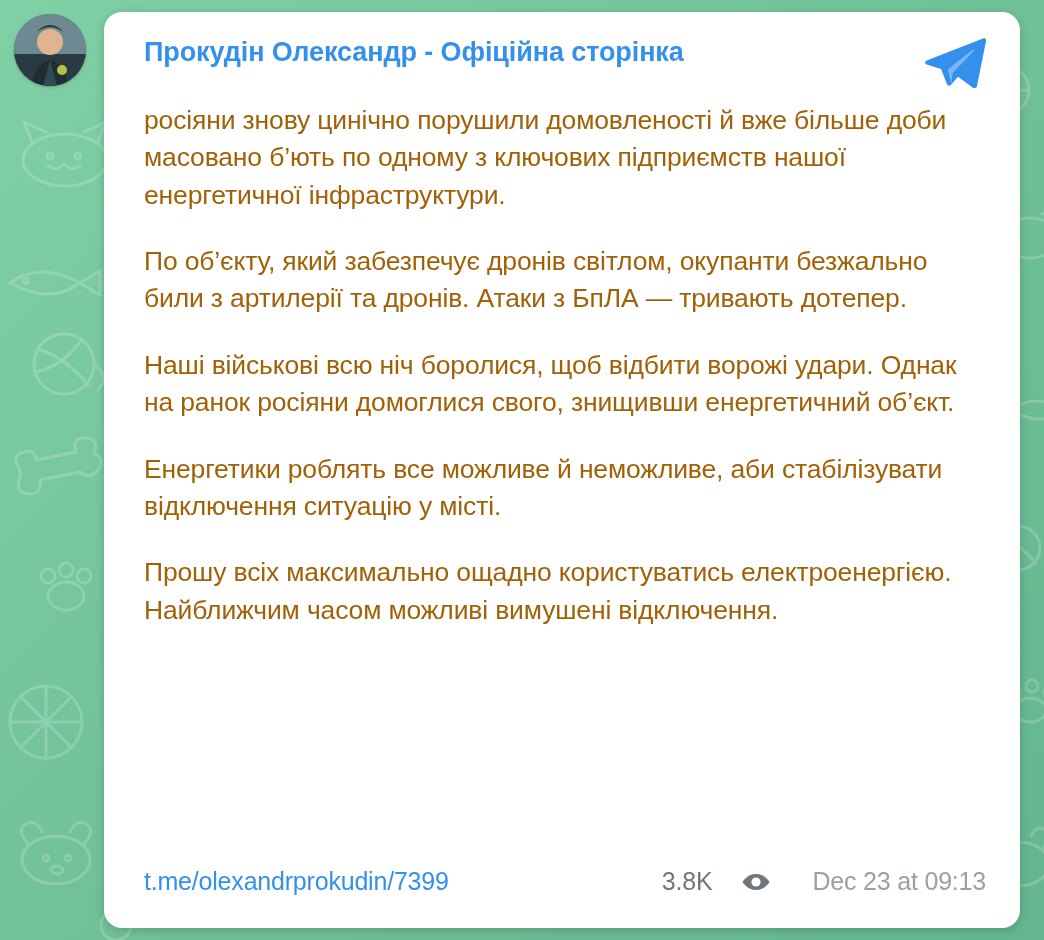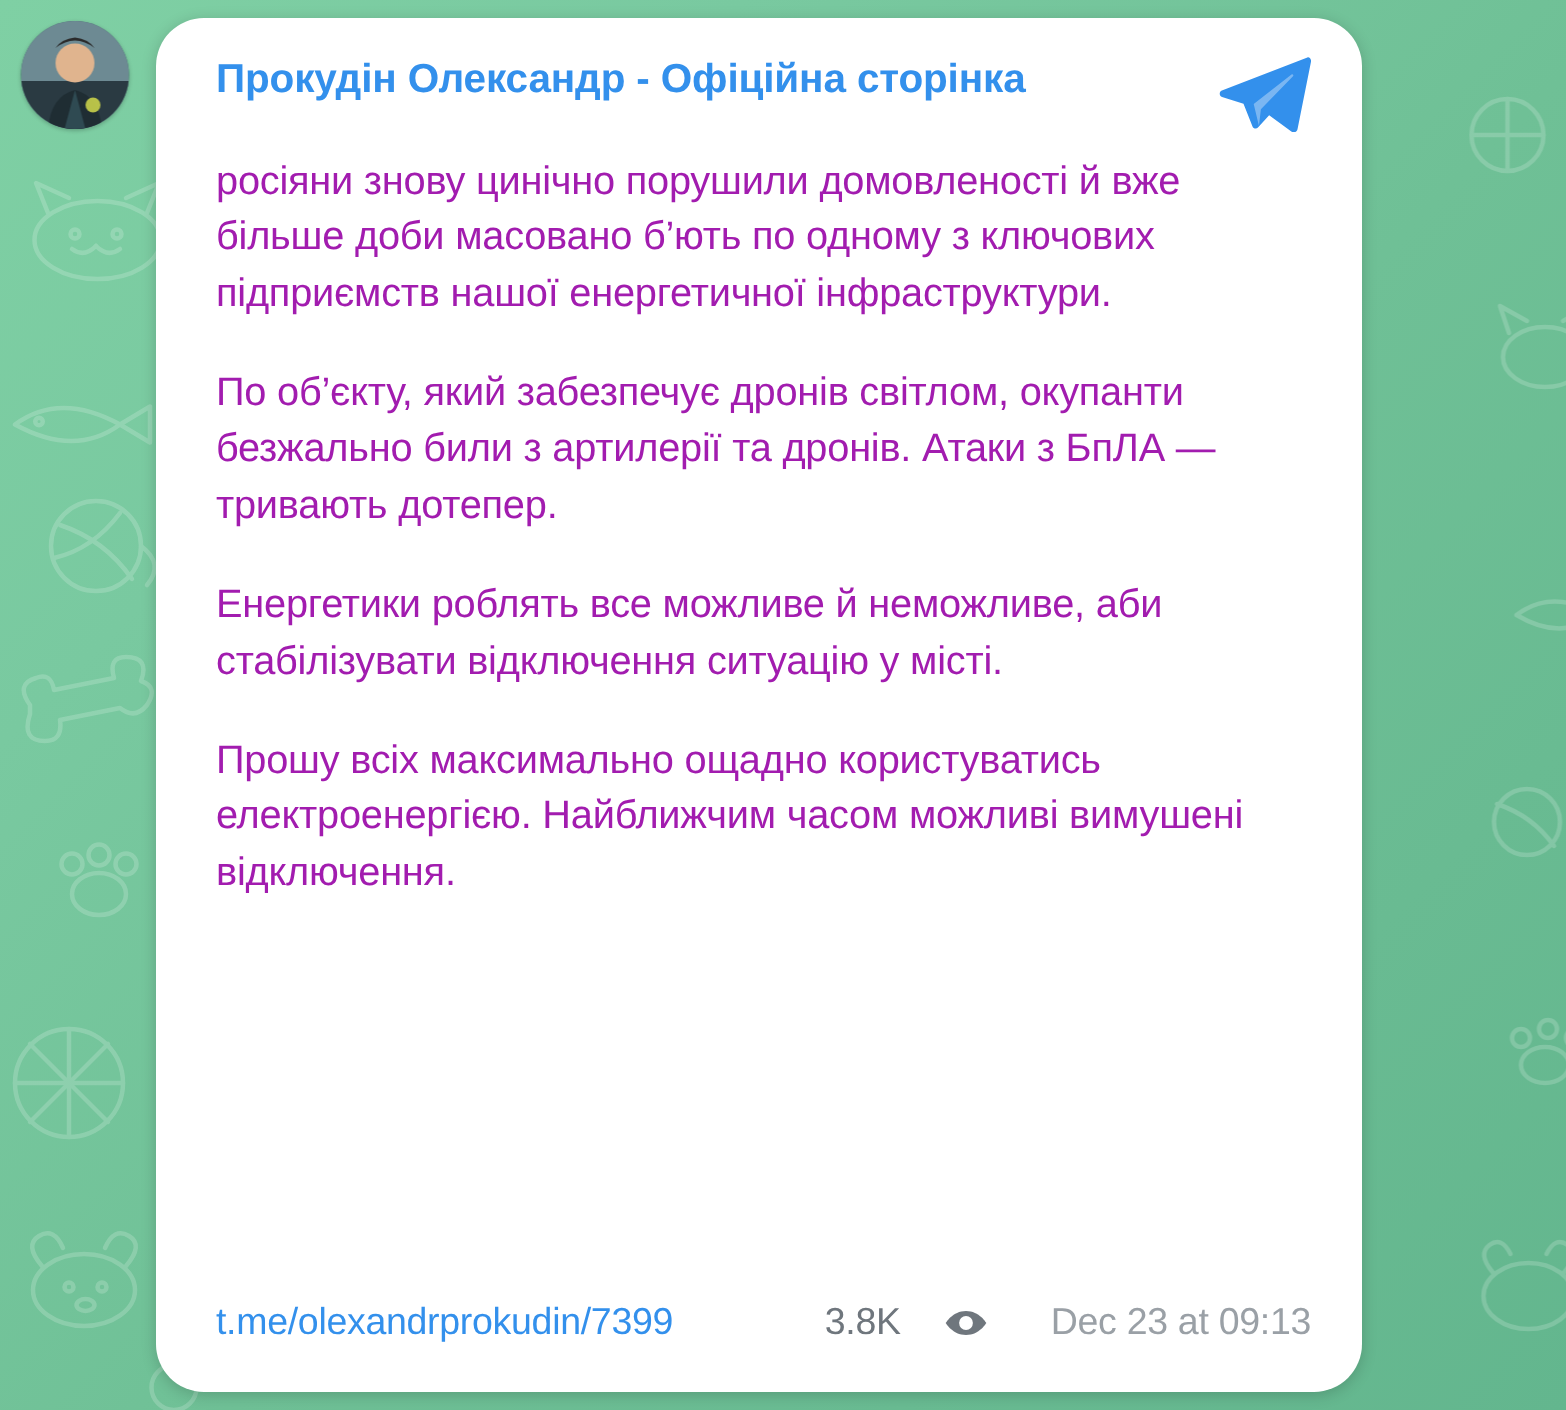--- a/index.html
+++ b/index.html
@@ -44,24 +44,24 @@
     background: #4a6b74;
     box-shadow: 0 1px 3px rgba(0,0,0,0.25);
   }
   #avatar svg { width: 100%; height: 100%; display: block; }
 
   
   #card {
     position: absolute;
     left: 104px;
     top: 12px;
-    width: 804px;
+    width: 916px;
     height: 916px;
     background: #ffffff;
-    border-radius: 32px;
+    border-radius: 18px;
     box-shadow: 0 2px 10px rgba(0,0,0,0.18);
     box-sizing: border-box;
     padding: 26px 34px 0 40px;
     overflow: hidden;
   }
 
   #card-header {
     display: flex;
     align-items: flex-start;
     justify-content: space-between;
@@ -79,21 +79,21 @@
     height: 52px;
     flex: 0 0 auto;
     margin-top: -2px;
   }
   #telegram-logo svg { width: 100%; height: 100%; display: block; }
 
   #message-body {
     margin-top: 14px;
     font-size: 26.5px;
     line-height: 1.41;
-    color: #a21caf;
+    color: #a16207;
     letter-spacing: -0.15px;
   }
   #message-body p {
     margin: 0 0 29px 0;
   }
   #message-body p:last-child {
     margin-bottom: 16px;
   }
 
   #card-footer {
@@ -241,20 +241,21 @@
       <svg viewBox="0 0 62 52" xmlns="http://www.w3.org/2000/svg">
         <path d="M59.6 2.3 L2.6 24.4 c-2 .8 -1.9 3.6 .1 4.2 l14.3 4.5 L23 48.3 c.6 1.6 2.7 1.9 3.8 .6 l7.3 -8.1 14.8 10.9 c1.5 1.1 3.7 .3 4.1 -1.6 L62 5.2 c.4 -2.1 -1.6 -3.7 -2.4 -2.9 z" fill="#3390ec"></path>
         <path d="M23.8 33.4 L49 13.6 c.8 -.6 1.7 .5 1 1.2 L28.6 36.9 l-1.3 11.1 -3.5 -14.6 z" fill="#ffffff" opacity="0.35"></path>
       </svg>
     </div>
   </div>
 
   <div id="message-body">
     <p>росіяни знову цинічно порушили домовленості й вже більше доби масовано б’ють по одному з ключових підприємств нашої енергетичної інфраструктури.</p>
     <p>По об’єкту, який забезпечує дронів світлом, окупанти безжально били з артилерії та дронів. Атаки з БпЛА — тривають дотепер.</p>
+    <p>Наші військові всю ніч боролися, щоб відбити ворожі удари. Однак на ранок росіяни домоглися свого, знищивши енергетичний об’єкт.</p>
     <p>Енергетики роблять все можливе й неможливе, аби стабілізувати відключення ситуацію у місті.</p>
     <p>Прошу всіх максимально ощадно користуватись електроенергією. Найближчим часом можливі вимушені відключення.</p>
   </div>
 
   <div id="card-footer">
     <a id="post-link" href="#">t.me/olexandrprokudin/7399</a>
     <div id="footer-meta">
       <span id="view-count">3.8K</span>
       <span id="eye-icon">
         <svg width="30" height="20" viewBox="0 0 30 20" xmlns="http://www.w3.org/2000/svg">

